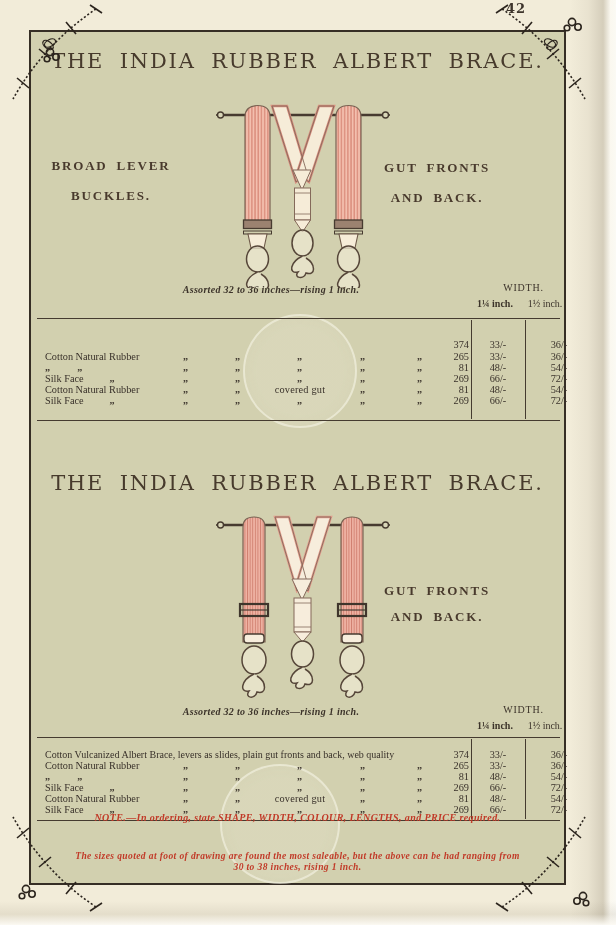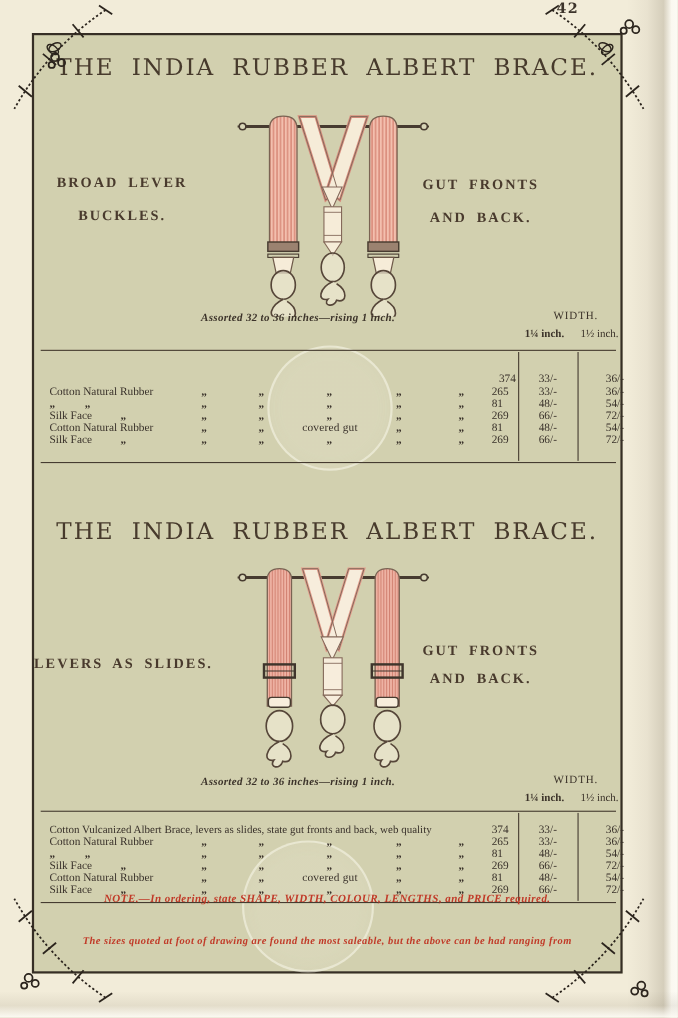--- a/index.html
+++ b/index.html
@@ -32,21 +32,21 @@
   .dtable{position:absolute;left:2px;right:2px;}
   .hrule{position:absolute;left:4px;right:2px;height:0;border-top:1.3px solid #453b30;}
   .vrule{position:absolute;width:0;border-left:1.2px solid #453b30;}
   .vr1{left:438px;} .vr2{left:492px;}
   .trow{position:absolute;left:0;right:0;height:11px;font:10.3px/11px "Liberation Serif",serif;color:#39312a;}
   .desc{position:absolute;left:0;top:0;width:438px;box-sizing:border-box;padding-left:12px;
     display:grid;grid-template-columns:118px 46px 58px 66px 60px 54px 1fr;}
   .lbl{white-space:nowrap;}
   .ld{margin-left:26px;}
   .dt{text-align:center;font-weight:bold;letter-spacing:1px;}
-  .num{padding-right:2px;}
+  .num{text-align:right;padding-right:2px;}
   .numline{grid-column:1/8;text-align:right;padding-right:2px;}
   .introtext{grid-column:1/7;white-space:nowrap;font-size:10px;}
   .introline1{position:absolute;left:12px;top:0;white-space:nowrap;font:10.3px/11px "Liberation Serif",serif;color:#39312a;}
   .p1{position:absolute;left:438px;width:54px;text-align:center;}
   .p2{position:absolute;left:492px;width:44px;text-align:center;margin-left:12px;}
   
   .note-line{position:absolute;left:0;right:0;text-align:center;color:#c13a28;
     font:bold 10px/12px "Liberation Serif",serif;font-style:italic;letter-spacing:0.4px;}
   .sizes-line{position:absolute;left:0;right:0;text-align:center;color:#c13a28;
     font:bold 9.5px/11px "Liberation Serif",serif;font-style:italic;letter-spacing:0.4px;}
@@ -313,38 +313,37 @@
     <rect x="127" y="120" width="20" height="9" rx="3" fill="#f7eddc" stroke="#473b30" stroke-width="1.3"></rect>
 
     <g stroke="#564639" stroke-width="1.5" fill="rgba(246,240,220,0.55)">
       <ellipse cx="39" cy="146" rx="12" ry="14"></ellipse>
       <path d="M39,160 C26,166 24,179 34,177 C29,184 40,186 42,178 C52,181 52,168 42,162"></path>
       <ellipse cx="137" cy="146" rx="12" ry="14"></ellipse>
       <path d="M137,160 C124,166 122,179 132,177 C127,184 138,186 140,178 C150,181 150,168 140,162"></path>
     </g>
   </svg>
 
-  <div class="side-label" style="left:0px;top:563px;width:160px;">LEVERS AS SLIDES.</div>
   <div class="side-label" style="left:331px;top:551px;width:150px;">GUT FRONTS</div>
   <div class="side-label" style="left:331px;top:577px;width:150px;">AND BACK.</div>
 
   <div class="assorted" style="top:674px;">Assorted 32 to 36 inches—rising 1 inch.</div>
   <div class="width-hdr" style="top:672px;">WIDTH.</div>
   <div class="wcol wcol1" style="top:688px;">1¼ inch.</div>
   <div class="wcol wcol2" style="top:688px;">1½ inch.</div>
 
   <div class="dtable" style="top:705px;height:84px;">
     <div class="hrule" style="top:0;"></div>
     <div class="hrule" style="top:83px;"></div>
     <div class="vrule vr1" style="top:2px;height:80px;"></div>
     <div class="vrule vr2" style="top:2px;height:80px;"></div>
 
     <div class="trow" style="top:12px;">
       <div class="desc">
-        <span class="introtext">Cotton Vulcanized Albert Brace, levers as slides, state gut fronts and back, web quality</span>
+        <span class="introtext">Cotton Vulcanized Albert Brace, levers as slides, plain gut fronts and back, web quality</span>
         <span class="num">374</span>
       </div>
       <span class="p1">33/-</span>
       <span class="p2">36/-</span>
     </div>
 
     <div class="trow" style="top:23px;">
       <div class="desc">
         <span class="lbl"><span>Cotton Natural Rubber</span><span class="ld dt"></span></span>
         <span class="dt">„</span>
@@ -406,17 +405,18 @@
         <span class="dt">„</span>
         <span class="num">269</span>
       </div>
       <span class="p1">66/-</span>
       <span class="p2">72/-</span>
     </div>
   </div>
 
   <div class="note-line" style="top:780px;">NOTE.—In ordering, state SHAPE, WIDTH, COLOUR, LENGTHS, and PRICE required.</div>
   <div class="sizes-line" style="top:819px;">The sizes quoted at foot of drawing are found the most saleable, but the above can be had ranging from</div>
+  <div class="sizes-line" style="top:830px;">30 to 38 inches, rising 1 inch.</div>
 
 </div>
 
 <div class="edge-right"></div>
 <div class="edge-bottom"></div>
 
 </body></html>

